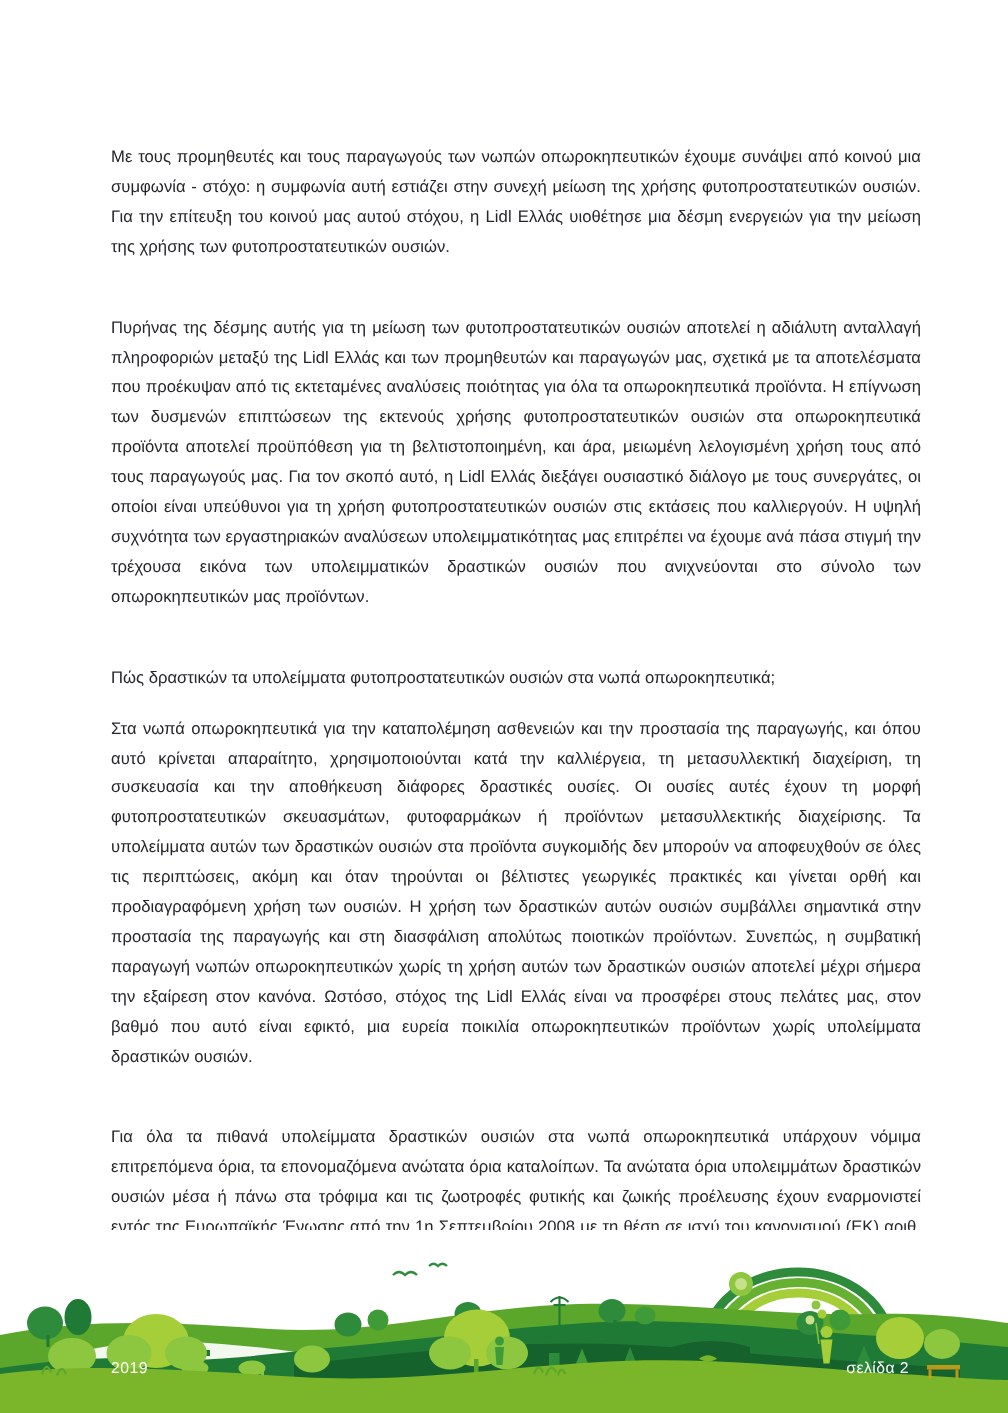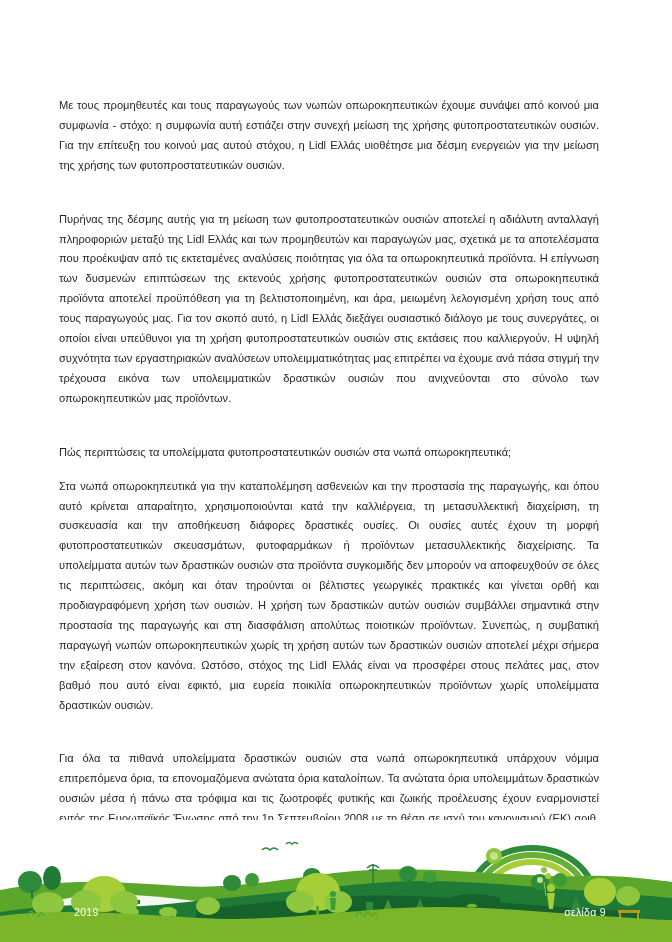--- a/index.html
+++ b/index.html
@@ -14,21 +14,21 @@
   .page {
     position: relative;
     width: 672px;
     height: 942px;
     background: #ffffff;
     overflow: hidden;
     box-sizing: border-box;
   }
   .content {
     position: absolute;
-    left: 59px;
+    left: 74px;
     top: 96px;
     width: 540px;
   }
   .para {
     font-size: 11.1px;
     line-height: 19.9px;
     color: #26262a;
     text-align: justify;
     text-justify: inter-word;
     margin: 0 0 19px 0;
@@ -85,21 +85,21 @@
 <body>
 
 <div class="page">
 
   <div class="content">
 
     <p class="para gap-large">Με τους προμηθευτές και τους παραγωγούς των νωπών οπωροκηπευτικών έχουμε συνάψει από κοινού μια συμφωνία - στόχο: η συμφωνία αυτή εστιάζει στην συνεχή μείωση της χρήσης φυτοπροστατευτικών ουσιών. Για την επίτευξη του κοινού μας αυτού στόχου, η Lidl Ελλάς υιοθέτησε μια δέσμη ενεργειών για την μείωση της χρήσης των φυτοπροστατευτικών ουσιών.</p>
 
     <p class="para gap-large">Πυρήνας της δέσμης αυτής για τη μείωση των φυτοπροστατευτικών ουσιών αποτελεί η αδιάλυτη ανταλλαγή πληροφοριών μεταξύ της Lidl Ελλάς και των προμηθευτών και παραγωγών μας, σχετικά με τα αποτελέσματα που προέκυψαν από τις εκτεταμένες αναλύσεις ποιότητας για όλα τα οπωροκηπευτικά προϊόντα. Η επίγνωση των δυσμενών επιπτώσεων της εκτενούς χρήσης φυτοπροστατευτικών ουσιών στα οπωροκηπευτικά προϊόντα αποτελεί προϋπόθεση για τη βελτιστοποιημένη, και άρα, μειωμένη λελογισμένη χρήση τους από τους παραγωγούς μας. Για τον σκοπό αυτό, η Lidl Ελλάς διεξάγει ουσιαστικό διάλογο με τους συνεργάτες, οι οποίοι είναι υπεύθυνοι για τη χρήση φυτοπροστατευτικών ουσιών στις εκτάσεις που καλλιεργούν. Η υψηλή συχνότητα των εργαστηριακών αναλύσεων υπολειμματικότητας μας επιτρέπει να έχουμε ανά πάσα στιγμή την τρέχουσα εικόνα των υπολειμματικών δραστικών ουσιών που ανιχνεύονται στο σύνολο των οπωροκηπευτικών μας προϊόντων.</p>
 
-    <p class="question">Πώς περιπτώσεις τα υπολείμματα φυτοπροστατευτικών ουσιών στα νωπά οπωροκηπευτικά;</p>
+    <p class="question">Πώς δραστικών τα υπολείμματα φυτοπροστατευτικών ουσιών στα νωπά οπωροκηπευτικά;</p>
 
     <p class="para gap-large">Στα νωπά οπωροκηπευτικά για την καταπολέμηση ασθενειών και την προστασία της παραγωγής, και όπου αυτό κρίνεται απαραίτητο, χρησιμοποιούνται κατά την καλλιέργεια, τη μετασυλλεκτική διαχείριση, τη συσκευασία και την αποθήκευση διάφορες δραστικές ουσίες. Οι ουσίες αυτές έχουν τη μορφή φυτοπροστατευτικών σκευασμάτων, φυτοφαρμάκων ή προϊόντων μετασυλλεκτικής διαχείρισης. Τα υπολείμματα αυτών των δραστικών ουσιών στα προϊόντα συγκομιδής δεν μπορούν να αποφευχθούν σε όλες τις περιπτώσεις, ακόμη και όταν τηρούνται οι βέλτιστες γεωργικές πρακτικές και γίνεται ορθή και προδιαγραφόμενη χρήση των ουσιών. Η χρήση των δραστικών αυτών ουσιών συμβάλλει σημαντικά στην προστασία της παραγωγής και στη διασφάλιση απολύτως ποιοτικών προϊόντων. Συνεπώς, η συμβατική παραγωγή νωπών οπωροκηπευτικών χωρίς τη χρήση αυτών των δραστικών ουσιών αποτελεί μέχρι σήμερα την εξαίρεση στον κανόνα. Ωστόσο, στόχος της Lidl Ελλάς είναι να προσφέρει στους πελάτες μας, στον βαθμό που αυτό είναι εφικτό, μια ευρεία ποικιλία οπωροκηπευτικών προϊόντων χωρίς υπολείμματα δραστικών ουσιών.</p>
 
 
     <p class="para tight">Για όλα τα πιθανά υπολείμματα δραστικών ουσιών στα νωπά οπωροκηπευτικά υπάρχουν νόμιμα επιτρεπόμενα όρια, τα επονομαζόμενα ανώτατα όρια καταλοίπων. Τα ανώτατα όρια υπολειμμάτων δραστικών ουσιών μέσα ή πάνω στα τρόφιμα και τις ζωοτροφές φυτικής και ζωικής προέλευσης έχουν εναρμονιστεί εντός της Ευρωπαϊκής Ένωσης από την 1η Σεπτεμβρίου 2008 με τη θέση σε ισχύ του κανονισμού (ΕΚ) αριθ. 396/2005 και ισχύουν, κατ' επέκταση σε κάθε</p>
 
   </div>
 
   <div class="footer">
     <svg viewBox="0 0 672 122" preserveAspectRatio="none">
@@ -226,16 +226,16 @@
         <path d="M372 97 q2 -7 5 -1"></path>
         <path d="M28 96 q3 -9 6 -1"></path>
         <path d="M38 97 q3 -8 6 -1"></path>
       </g>
 
       <rect x="0" y="112" width="672" height="10" fill="#7ab52a"></rect>
     </svg>
 
     <span class="footer-label footer-year">2019</span>
 
-    <span class="footer-label footer-page">σελίδα 9</span>
+    <span class="footer-label footer-page">σελίδα 2</span>
   </div>
 
 </div>
 
 </body></html>

